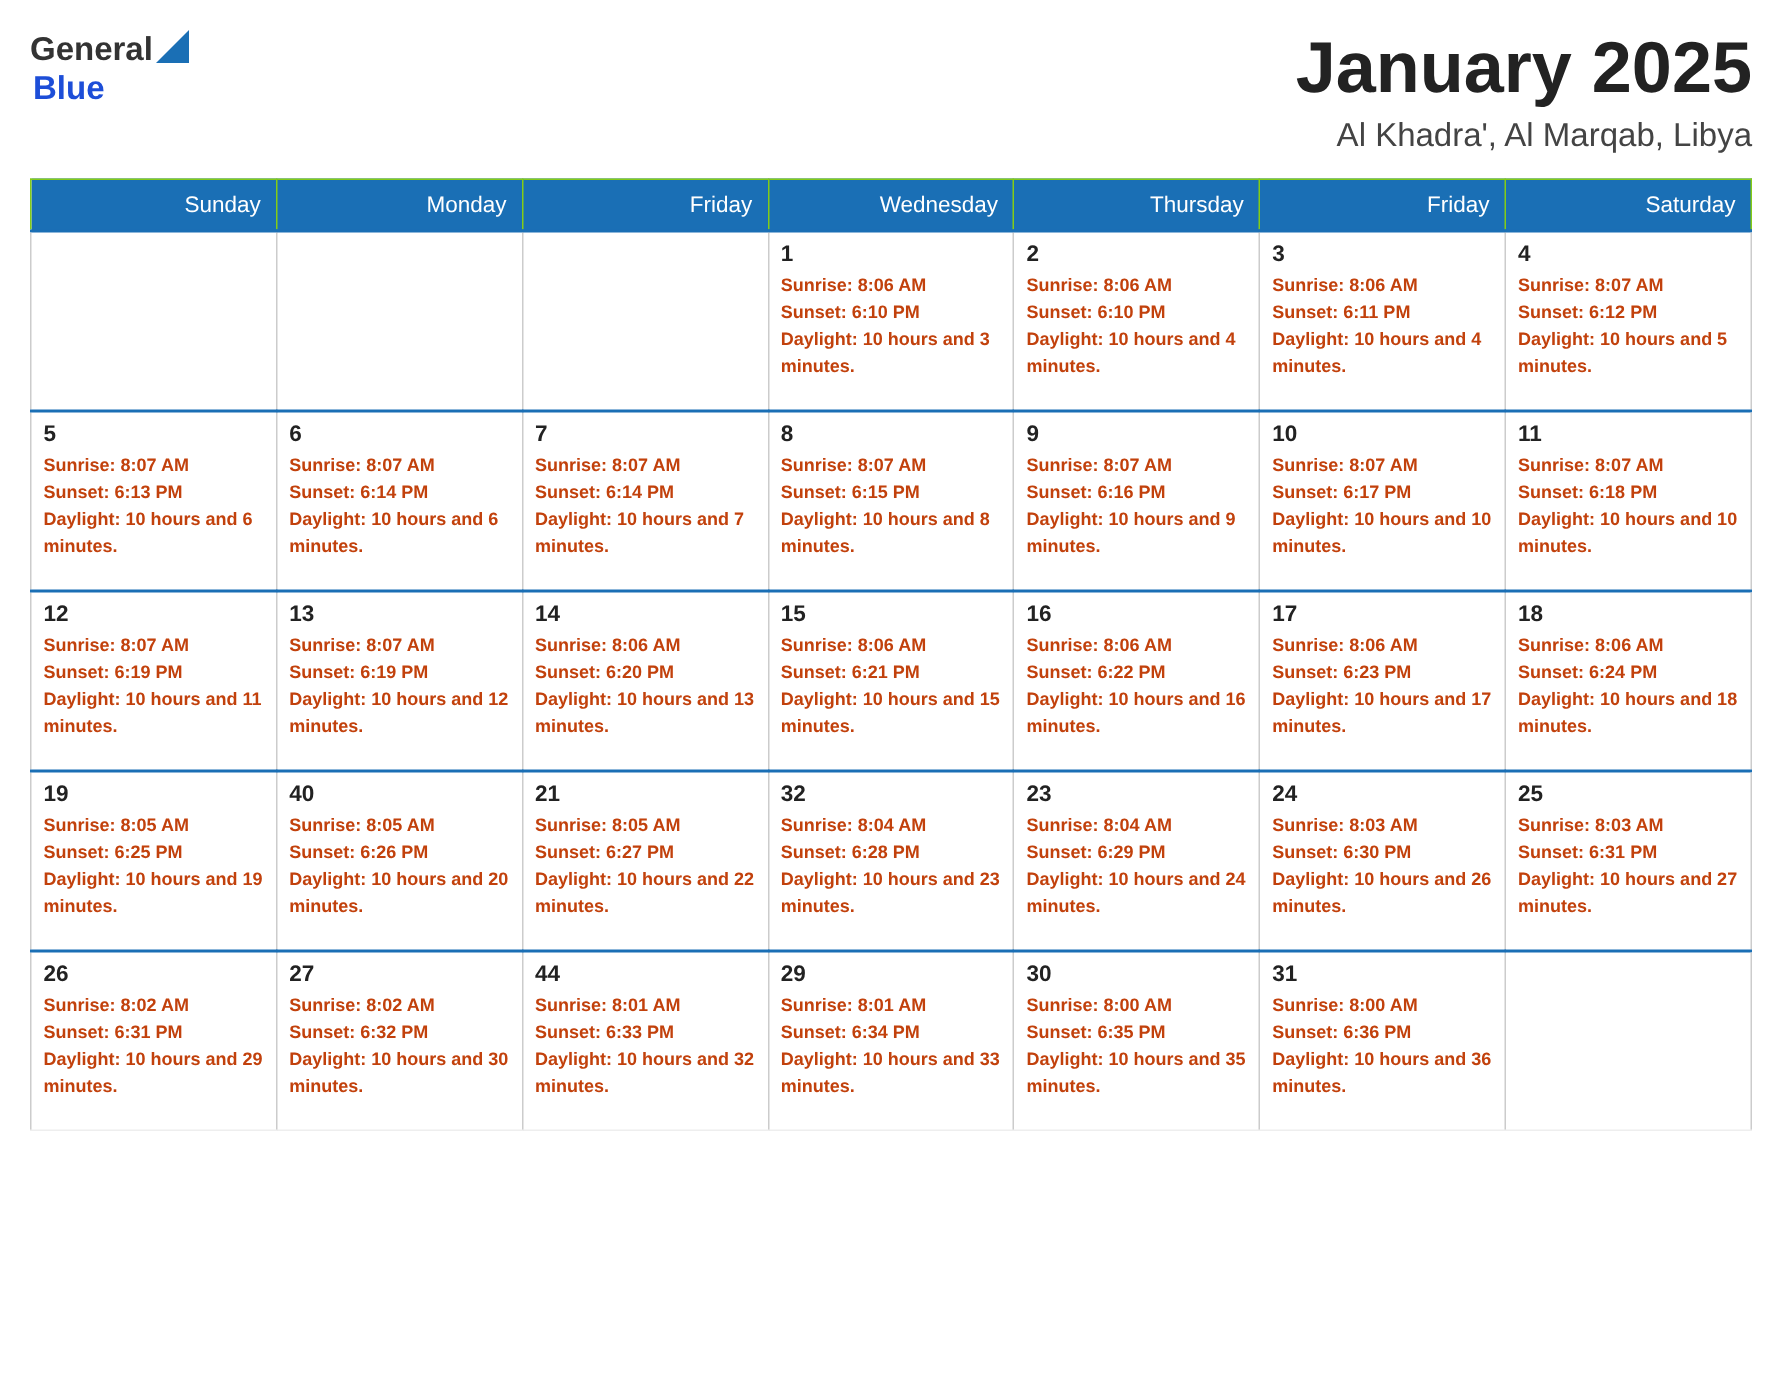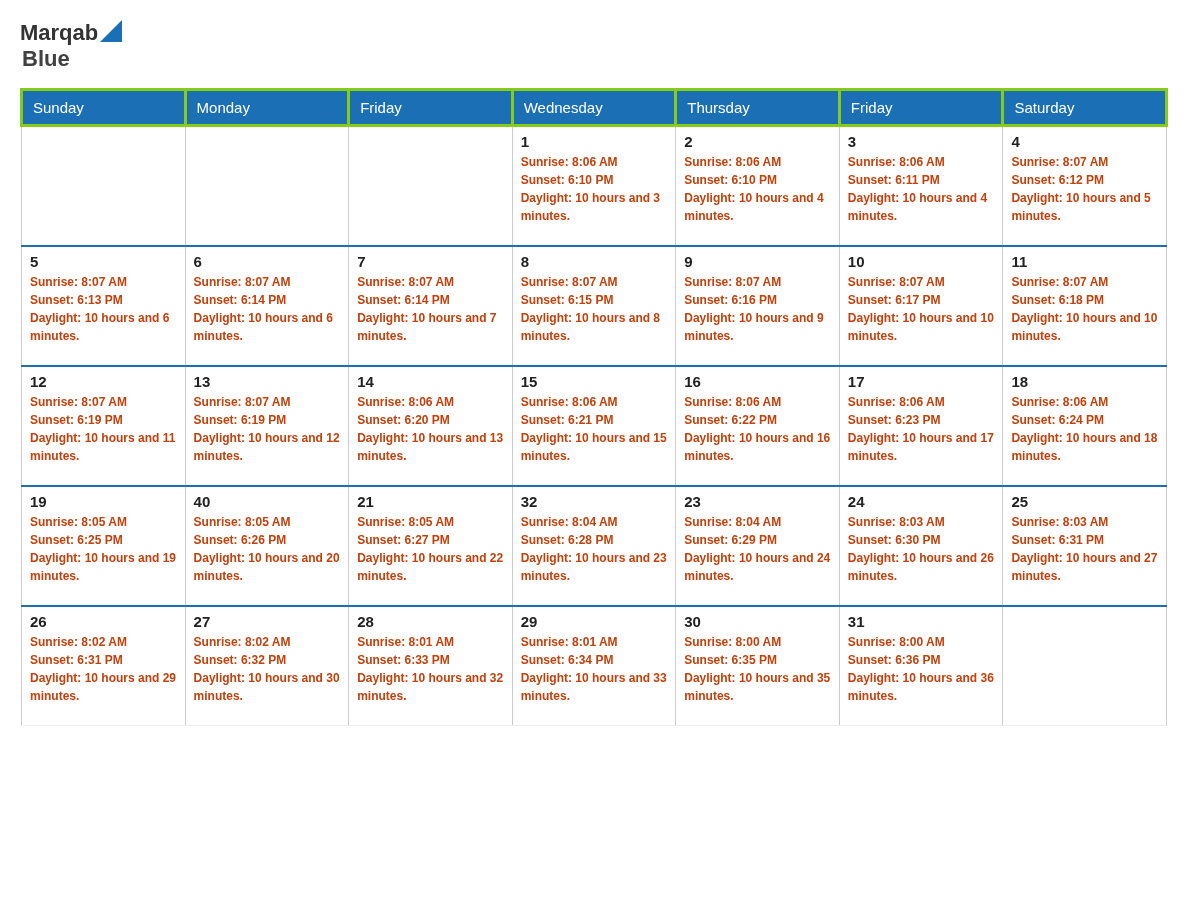--- a/index.html
+++ b/index.html
@@ -17,21 +17,21 @@
       margin-bottom: 16px;
     }
     .logo-text-general {
       font-size: 22px;
       font-weight: bold;
       color: #333;
     }
     .logo-text-blue {
       font-size: 22px;
       font-weight: bold;
-      color: #404040;
+      color: #1d4ed8;
     }
     .logo-wrapper {
       display: flex;
       flex-direction: column;
     }
     .logo-top {
       display: flex;
       align-items: center;
     }
     .title-area {
@@ -53,22 +53,22 @@
       border-collapse: collapse;
     }
     thead tr {
       background-color: #1a6fb5;
     }
     thead th {
       color: #fff;
       font-size: 15px;
       font-weight: normal;
       padding: 8px 10px;
-      text-align: left;
-      border: 3px solid #84cc16;
+      text-align: right;
+      border: 1px solid #84cc16;
     }
     tbody tr {
       border-top: 2px solid #1a6fb5;
     }
     tbody td {
       vertical-align: top;
       padding: 6px 8px;
       border-left: 1px solid #ccc;
       border-right: 1px solid #ccc;
       border-bottom: 1px solid #eee;
@@ -94,28 +94,30 @@
     .empty-cell {
       background: #fff;
     }
   </style>
 </head>
 <body>
 
 <div class="header-area">
   <div class="logo-wrapper">
     <div class="logo-top">
-      <span class="logo-text-general">Marqab</span>
+      <span class="logo-text-general">General</span>
       <svg width="22" height="22" viewBox="0 0 22 22" style="margin-left:2px; margin-top:-4px;">
         <polygon points="0,22 22,0 22,22" fill="#1a6fb5"></polygon>
       </svg>
     </div>
     <span class="logo-text-blue" style="margin-left: 2px;">Blue</span>
   </div>
   <div class="title-area">
+    <div class="month-title">January 2025</div>
+    <div class="location-subtitle">Al Khadra', Al Marqab, Libya</div>
   </div>
 </div>
 
 <table>
   <thead>
     <tr>
     <th>Sunday</th>
         <th>Monday</th>
         <th>Friday</th>
         <th>Wednesday</th>
@@ -239,21 +241,21 @@
       <tr>
         <td>
           <span class="day-number">26</span>
           <div class="day-info">Sunrise: 8:02 AM<br>Sunset: 6:31 PM<br>Daylight: 10 hours and 29 minutes.</div>
         </td>
         <td>
           <span class="day-number">27</span>
           <div class="day-info">Sunrise: 8:02 AM<br>Sunset: 6:32 PM<br>Daylight: 10 hours and 30 minutes.</div>
         </td>
         <td>
-          <span class="day-number">28</span>
+          <span class="day-number">44</span>
           <div class="day-info">Sunrise: 8:01 AM<br>Sunset: 6:33 PM<br>Daylight: 10 hours and 32 minutes.</div>
         </td>
         <td>
           <span class="day-number">29</span>
           <div class="day-info">Sunrise: 8:01 AM<br>Sunset: 6:34 PM<br>Daylight: 10 hours and 33 minutes.</div>
         </td>
         <td>
           <span class="day-number">30</span>
           <div class="day-info">Sunrise: 8:00 AM<br>Sunset: 6:35 PM<br>Daylight: 10 hours and 35 minutes.</div>
         </td>

